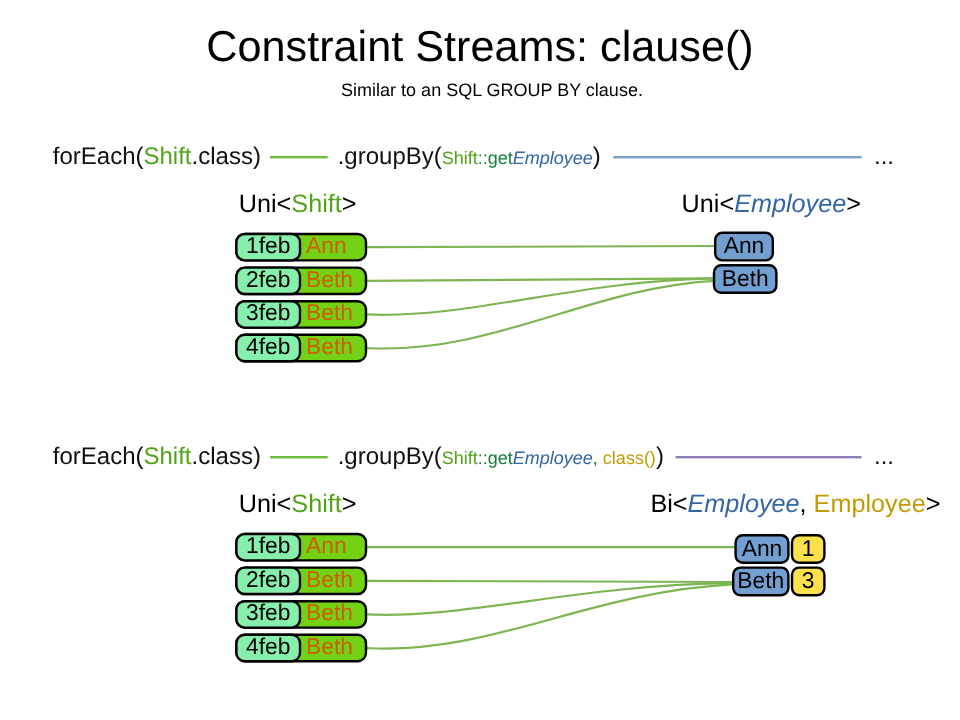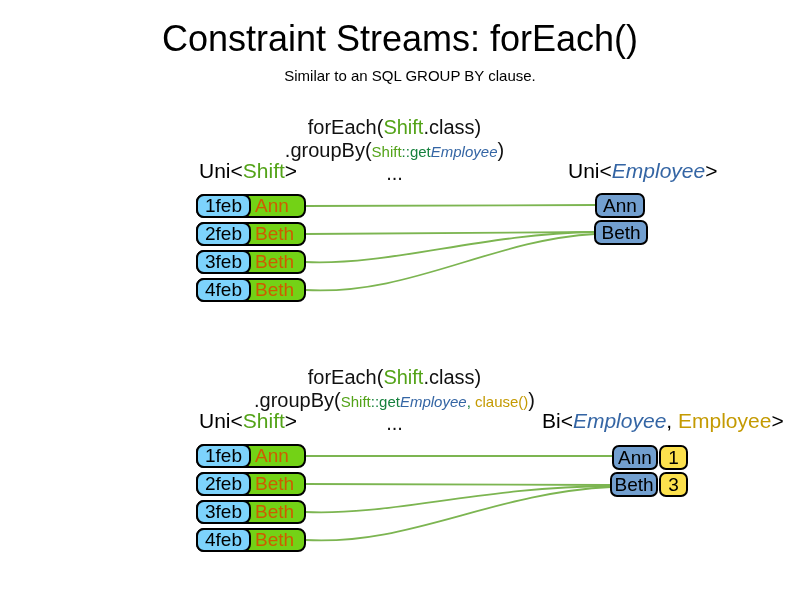--- a/index.html
+++ b/index.html
@@ -9,21 +9,21 @@
     font-family:"Liberation Sans", sans-serif;
     position:relative;
     overflow:hidden;
     color:#000;
   }
   .abs { position:absolute; }
 
   .title    { top:18px; left:0; width:800px; text-align:center; font-size:36px; line-height:1.15; color:#000; }
   .subtitle { top:67px; left:16px; width:788px; text-align:center; font-size:15px; color:#000; }
 
-  .codeline { height:30px; display:flex; align-items:center; left:44px; right:55px; z-index:2;flex-direction:column; }
+  .codeline { height:30px; display:flex; align-items:center; left:44px; right:55px; z-index:2; }
   .run   { font-size:20px; color:#111; white-space:pre; }
   .small { font-size:15px; }
   .c-green  { color:#53A318; }
   .c-blue   { color:#3465A4;font-style:italic; }
   .c-gold   { color:#C49A02; }
   .c-dark   { color:#15803d; }
 
   .seg { height:2px; }
   .seg-green  { width:48px; background:#6FBB3A; margin:0 8px; }
   .seg-blue   { flex:1; background:#7C9CC9; margin:0 10px; }
@@ -32,21 +32,21 @@
   .dlabel { font-size:21px; z-index:2; }
 
   .stable { width:110px; z-index:2; }
   .srow {
     width:110px; height:24px; margin-bottom:4px;
     background:#73D216; border:2px solid #000; border-radius:8px;
     display:flex; align-items:center;
   }
   .date {
     flex:0 0 55px; height:24px; margin:-2px 0 -2px -2px;
-    background:#7dd3fc; border:2px solid #000; border-radius:8px;
+    background:#86efac; border:2px solid #000; border-radius:8px;
     display:flex; align-items:center; justify-content:center;
     font-size:19px; color:#000;
   }
   .emp { padding-left:4px; font-size:19px; color:#CE5C00; }
 
   .gbox, .ybox {
     display:flex; align-items:center; justify-content:center;
     border:2px solid #000; border-radius:7px;
     font-size:19px; color:#000; z-index:2;
   }
@@ -63,21 +63,21 @@
   <path d="M305,206 L596,205"></path>
   <path d="M305,234 L595,232"></path>
   <path d="M305,262 C390,266 480,234 595,232"></path>
   <path d="M305,290 C410,296 490,240 595,234"></path>
   <path d="M305,456 L613,456"></path>
   <path d="M305,484 L611,485"></path>
   <path d="M305,512 C390,516 480,487 611,486"></path>
   <path d="M305,540 C410,546 490,493 611,487"></path>
 </svg>
 
-<div class="abs title">Constraint Streams: forEach()</div>
+<div class="abs title">Constraint Streams: clause()</div>
 <div class="abs subtitle">Similar to an SQL GROUP BY clause.</div>
 
 <div class="abs codeline" style="top:116px">
   <span class="run"><span>forEach(</span><span class="c-green">Shift</span><span>.class)</span></span>
   <div class="seg seg-green"></div>
   <span class="run"><span>.groupBy(</span><span class="small c-green">Shift</span><span class="small c-dark">::get</span><span class="small c-blue">Employee</span><span>)</span></span>
   <div class="seg seg-blue"></div>
   <span class="run">...</span>
 </div>
 
@@ -102,21 +102,21 @@
     <div class="emp">Beth</div>
   </div>
 </div>
 
 <div class="abs gbox" style="left:595px; top:193px; width:50px; height:25px">Ann</div>
 <div class="abs gbox" style="left:594px; top:220px; width:54px; height:25px">Beth</div>
 
 <div class="abs codeline" style="top:366px">
   <span class="run"><span>forEach(</span><span class="c-green">Shift</span><span>.class)</span></span>
   <div class="seg seg-green"></div>
-  <span class="run"><span>.groupBy(</span><span class="small c-green">Shift</span><span class="small c-dark">::get</span><span class="small c-blue">Employee</span><span class="small c-dark">, </span><span class="small c-gold">clause()</span><span>)</span></span>
+  <span class="run"><span>.groupBy(</span><span class="small c-green">Shift</span><span class="small c-dark">::get</span><span class="small c-blue">Employee</span><span class="small c-dark">, </span><span class="small c-gold">class()</span><span>)</span></span>
   <div class="seg seg-purple"></div>
   <span class="run">...</span>
 </div>
 
 <div class="abs dlabel" style="left:199px; top:409px"><span>Uni&lt;</span><span class="c-green">Shift</span><span>&gt;</span></div>
 <div class="abs dlabel" style="left:542px; top:409px"><span>Bi&lt;</span><span class="c-blue">Employee</span><span>, </span><span class="c-gold">Employee</span><span>&gt;</span></div>
 
 <div class="abs stable" style="left:196px; top:444px">
   <div class="srow">
     <div class="date">1feb</div>

